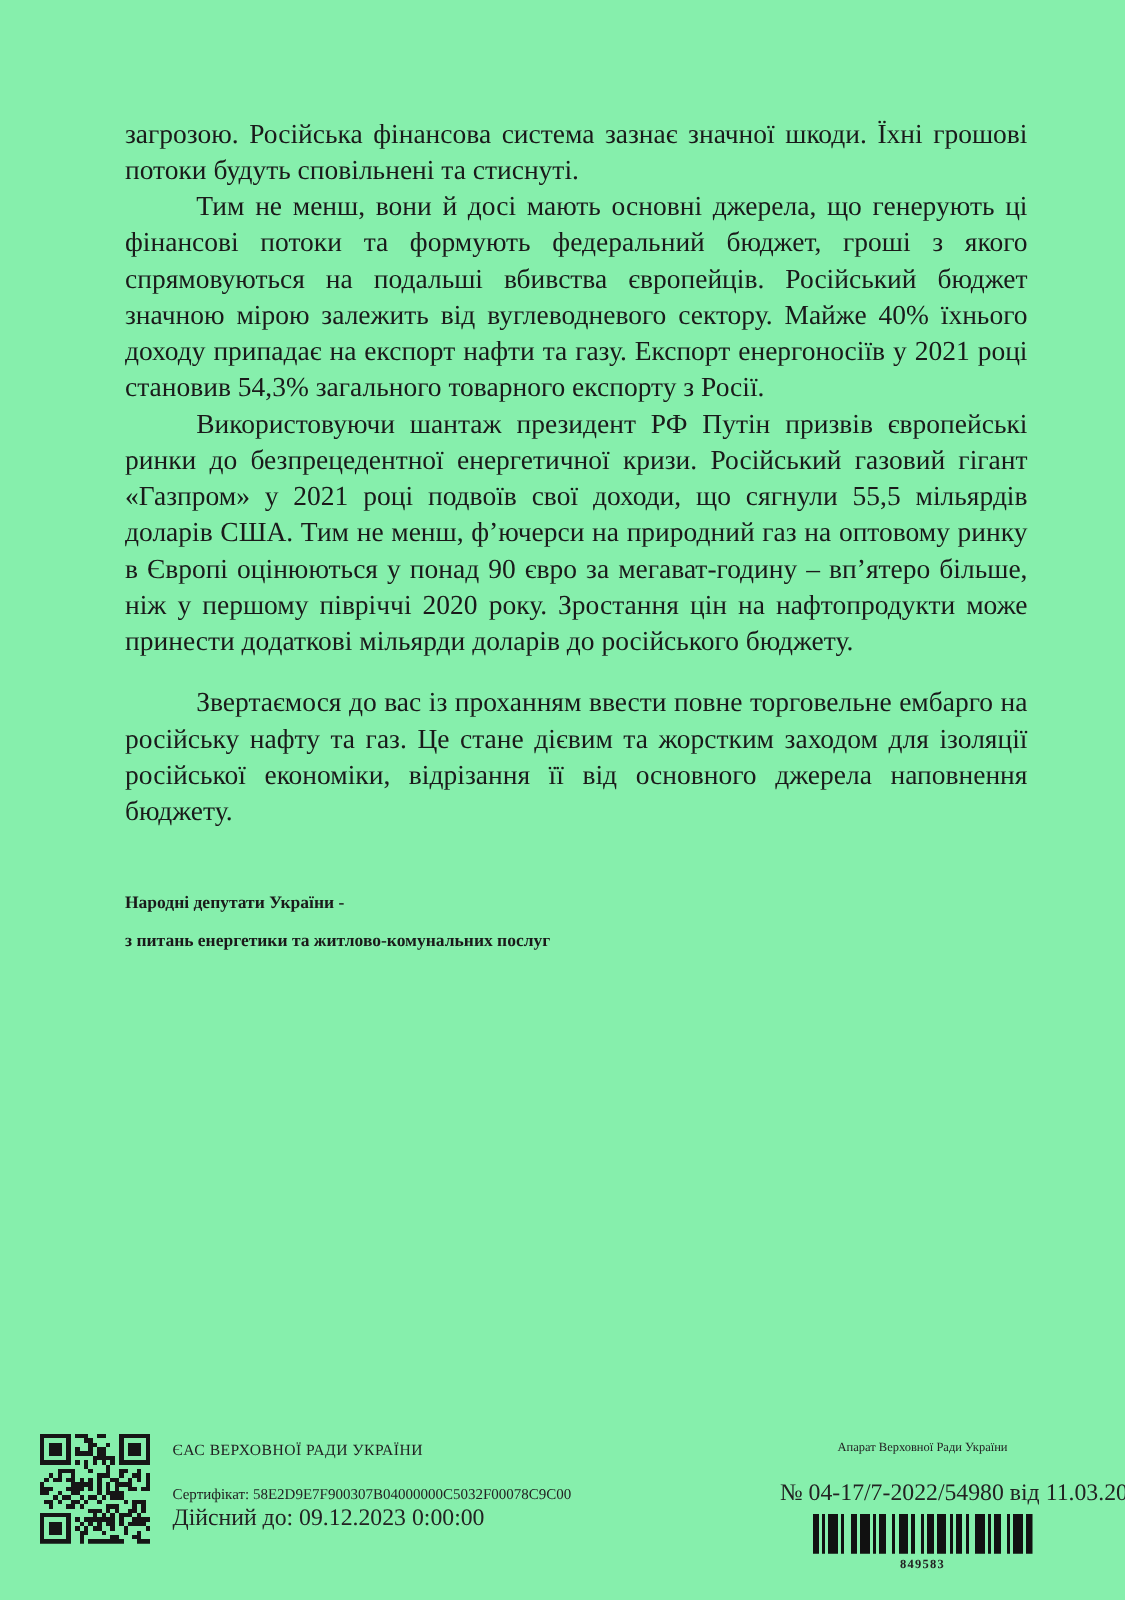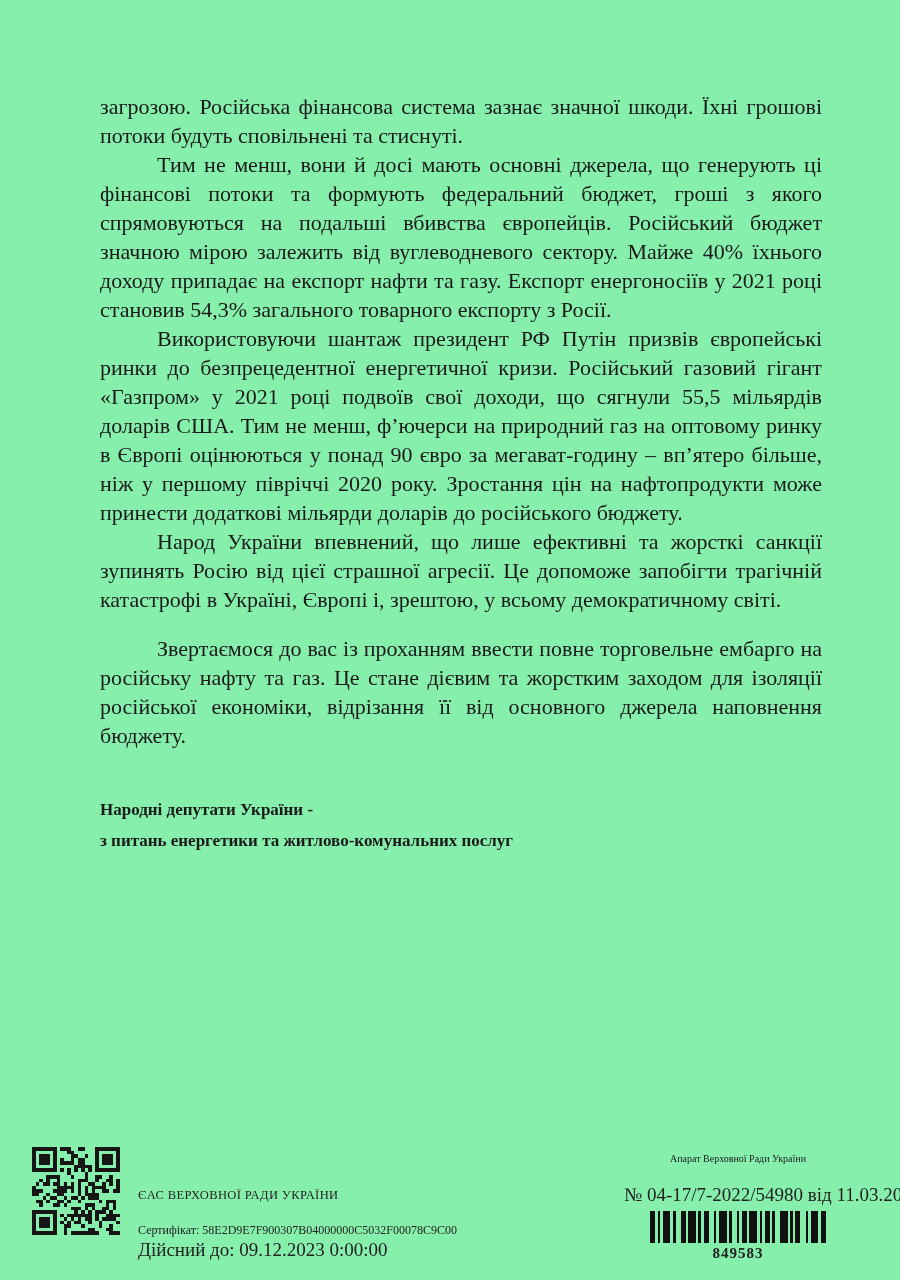--- a/index.html
+++ b/index.html
@@ -21,42 +21,41 @@
     font-size: 22px;
     line-height: 29px;
     text-align: justify;
   }
   .content p { margin: 0; }
   .content p.indent { text-indent: 57px; }
   .content p.gap-before { margin-top: 20px; }
   .signature {
     margin-top: 44px;
     font-weight: bold;
-    font-size: 17px;
+    font-size: 14px;
     line-height: 31px;
     text-align: left;
   }
   .footer-qr {
     position: absolute;
     left: 32px;
     top: 1147px;
     width: 88px;
     height: 88px;
   }
   .footer-left-text {
     position: absolute;
     left: 138px;
     top: 1153px;
     width: 360px;
   }
   .eac-line {
     font-size: 12.5px;
     letter-spacing: 0.4px;
     color: #222;
-    margin-top: 35px;
   }
   .signer-line {
     margin-top: 25px;
     font-size: 15.5px;
     color: #222;
   }
   .cert-line {
     margin-top: 20px;
     font-size: 12px;
     color: #222;
@@ -70,32 +69,31 @@
     position: absolute;
     left: 624px;
     top: 1153px;
     width: 228px;
     text-align: center;
     color: #222;
   }
   .fr-org { font-size: 10px; }
   .fr-num { font-size: 19px; margin-top: 20px; white-space: nowrap; }
   .fr-barcode { margin-top: 5px; height: 32px; }
-  .fr-barnum { font-size: 15px; font-weight: bold; margin-top: -2px; letter-spacing: 1px; }
+  .fr-barnum { font-size: 10px; font-weight: bold; margin-top: -2px; letter-spacing: 1px; }
 </style>
 </head>
 <body>
 
 <div class="page">
 
   <div class="content">
     <p>загрозою. Російська фінансова система зазнає значної шкоди. Їхні грошові потоки будуть сповільнені та стиснуті.</p>
     <p class="indent">Тим не менш, вони й досі мають основні джерела, що генерують ці фінансові потоки та формують федеральний бюджет, гроші з якого спрямовуються на подальші вбивства європейців. Російський бюджет значною мірою залежить від вуглеводневого сектору. Майже 40% їхнього доходу припадає на експорт нафти та газу. Експорт енергоносіїв у 2021 році становив 54,3% загального товарного експорту з Росії.</p>
     <p class="indent">Використовуючи шантаж президент РФ Путін призвів європейські ринки до безпрецедентної енергетичної кризи. Російський газовий гігант «Газпром» у 2021 році подвоїв свої доходи, що сягнули 55,5 мільярдів доларів США. Тим не менш, ф’ючерси на природний газ на оптовому ринку в Європі оцінюються у понад 90 євро за мегават-годину – вп’ятеро більше, ніж у першому півріччі 2020 року. Зростання цін на нафтопродукти може принести додаткові мільярди доларів до російського бюджету.</p>
-    <p class="indent">Народ України впевнений, що лише ефективні та жорсткі санкції зупинять Росію від цієї страшної агресії. Це допоможе запобігти трагічній катастрофі в Україні, Європі і, зрештою, у всьому демократичному світі.</p>
     <p class="indent gap-before">Звертаємося до вас із проханням ввести повне торговельне ембарго на російську нафту та газ. Це стане дієвим та жорстким заходом для ізоляції російської економіки, відрізання її від основного джерела наповнення бюджету.</p>
 
     <div class="signature">
       <div>Народні депутати України -</div>
       <div>з питань енергетики та житлово-комунальних послуг</div>
     </div>
   </div>
 
   <svg class="footer-qr" id="qr" viewBox="0 0 25 25" shape-rendering="crispEdges">
       <path d="M0 0h1v1h-1zM1 0h1v1h-1zM2 0h1v1h-1zM3 0h1v1h-1zM4 0h1v1h-1zM5 0h1v1h-1zM6 0h1v1h-1zM0 1h1v1h-1zM6 1h1v1h-1zM0 2h1v1h-1zM2 2h1v1h-1zM3 2h1v1h-1zM4 2h1v1h-1zM6 2h1v1h-1zM0 3h1v1h-1zM2 3h1v1h-1zM3 3h1v1h-1zM4 3h1v1h-1zM6 3h1v1h-1zM0 4h1v1h-1zM2 4h1v1h-1zM3 4h1v1h-1zM4 4h1v1h-1zM6 4h1v1h-1zM0 5h1v1h-1zM6 5h1v1h-1zM0 6h1v1h-1zM1 6h1v1h-1zM2 6h1v1h-1zM3 6h1v1h-1zM4 6h1v1h-1zM5 6h1v1h-1zM6 6h1v1h-1zM18 0h1v1h-1zM19 0h1v1h-1zM20 0h1v1h-1zM21 0h1v1h-1zM22 0h1v1h-1zM23 0h1v1h-1zM24 0h1v1h-1zM18 1h1v1h-1zM24 1h1v1h-1zM18 2h1v1h-1zM20 2h1v1h-1zM21 2h1v1h-1zM22 2h1v1h-1zM24 2h1v1h-1zM18 3h1v1h-1zM20 3h1v1h-1zM21 3h1v1h-1zM22 3h1v1h-1zM24 3h1v1h-1zM18 4h1v1h-1zM20 4h1v1h-1zM21 4h1v1h-1zM22 4h1v1h-1zM24 4h1v1h-1zM18 5h1v1h-1zM24 5h1v1h-1zM18 6h1v1h-1zM19 6h1v1h-1zM20 6h1v1h-1zM21 6h1v1h-1zM22 6h1v1h-1zM23 6h1v1h-1zM24 6h1v1h-1zM0 18h1v1h-1zM1 18h1v1h-1zM2 18h1v1h-1zM3 18h1v1h-1zM4 18h1v1h-1zM5 18h1v1h-1zM6 18h1v1h-1zM0 19h1v1h-1zM6 19h1v1h-1zM0 20h1v1h-1zM2 20h1v1h-1zM3 20h1v1h-1zM4 20h1v1h-1zM6 20h1v1h-1zM0 21h1v1h-1zM2 21h1v1h-1zM3 21h1v1h-1zM4 21h1v1h-1zM6 21h1v1h-1zM0 22h1v1h-1zM2 22h1v1h-1zM3 22h1v1h-1zM4 22h1v1h-1zM6 22h1v1h-1zM0 23h1v1h-1zM6 23h1v1h-1zM0 24h1v1h-1zM1 24h1v1h-1zM2 24h1v1h-1zM3 24h1v1h-1zM4 24h1v1h-1zM5 24h1v1h-1zM6 24h1v1h-1zM8 0h1v1h-1zM9 0h1v1h-1zM10 0h1v1h-1zM13 0h1v1h-1zM14 0h1v1h-1zM10 1h1v1h-1zM11 1h1v1h-1zM11 2h1v1h-1zM12 2h1v1h-1zM15 2h1v1h-1zM8 3h1v1h-1zM11 3h1v1h-1zM13 3h1v1h-1zM14 3h1v1h-1zM8 4h1v1h-1zM9 4h1v1h-1zM10 4h1v1h-1zM11 4h1v1h-1zM13 4h1v1h-1zM14 4h1v1h-1zM12 5h1v1h-1zM13 5h1v1h-1zM14 5h1v1h-1zM15 5h1v1h-1zM16 5h1v1h-1zM8 6h1v1h-1zM10 6h1v1h-1zM12 6h1v1h-1zM14 6h1v1h-1zM16 6h1v1h-1zM10 7h1v1h-1zM15 7h1v1h-1zM4 8h1v1h-1zM5 8h1v1h-1zM6 8h1v1h-1zM7 8h1v1h-1zM11 8h1v1h-1zM15 8h1v1h-1zM18 8h1v1h-1zM19 8h1v1h-1zM22 8h1v1h-1zM2 9h1v1h-1zM4 9h1v1h-1zM7 9h1v1h-1zM13 9h1v1h-1zM14 9h1v1h-1zM15 9h1v1h-1zM18 9h1v1h-1zM21 9h1v1h-1zM22 9h1v1h-1zM24 9h1v1h-1zM1 10h1v1h-1zM3 10h1v1h-1zM4 10h1v1h-1zM6 10h1v1h-1zM7 10h1v1h-1zM9 10h1v1h-1zM11 10h1v1h-1zM13 10h1v1h-1zM16 10h1v1h-1zM17 10h1v1h-1zM20 10h1v1h-1zM22 10h1v1h-1zM24 10h1v1h-1zM0 11h1v1h-1zM7 11h1v1h-1zM8 11h1v1h-1zM9 11h1v1h-1zM10 11h1v1h-1zM11 11h1v1h-1zM13 11h1v1h-1zM15 11h1v1h-1zM17 11h1v1h-1zM18 11h1v1h-1zM19 11h1v1h-1zM20 11h1v1h-1zM24 11h1v1h-1zM0 12h1v1h-1zM1 12h1v1h-1zM2 12h1v1h-1zM6 12h1v1h-1zM7 12h1v1h-1zM8 12h1v1h-1zM9 12h1v1h-1zM11 12h1v1h-1zM13 12h1v1h-1zM15 12h1v1h-1zM17 12h1v1h-1zM20 12h1v1h-1zM21 12h1v1h-1zM23 12h1v1h-1zM24 12h1v1h-1zM0 13h1v1h-1zM1 13h1v1h-1zM4 13h1v1h-1zM7 13h1v1h-1zM8 13h1v1h-1zM13 13h1v1h-1zM15 13h1v1h-1zM16 13h1v1h-1zM17 13h1v1h-1zM18 13h1v1h-1zM3 14h1v1h-1zM5 14h1v1h-1zM6 14h1v1h-1zM9 14h1v1h-1zM11 14h1v1h-1zM12 14h1v1h-1zM14 14h1v1h-1zM16 14h1v1h-1zM17 14h1v1h-1zM18 14h1v1h-1zM1 15h1v1h-1zM2 15h1v1h-1zM4 15h1v1h-1zM7 15h1v1h-1zM8 15h1v1h-1zM10 15h1v1h-1zM13 15h1v1h-1zM19 15h1v1h-1zM21 15h1v1h-1zM22 15h1v1h-1zM23 15h1v1h-1zM2 16h1v1h-1zM6 16h1v1h-1zM7 16h1v1h-1zM9 16h1v1h-1zM15 16h1v1h-1zM16 16h1v1h-1zM17 16h1v1h-1zM21 16h1v1h-1zM23 16h1v1h-1zM11 17h1v1h-1zM12 17h1v1h-1zM13 17h1v1h-1zM15 17h1v1h-1zM17 17h1v1h-1zM20 17h1v1h-1zM21 17h1v1h-1zM23 17h1v1h-1zM12 18h1v1h-1zM14 18h1v1h-1zM16 18h1v1h-1zM18 18h1v1h-1zM19 18h1v1h-1zM20 18h1v1h-1zM22 18h1v1h-1zM8 19h1v1h-1zM10 19h1v1h-1zM11 19h1v1h-1zM12 19h1v1h-1zM13 19h1v1h-1zM14 19h1v1h-1zM15 19h1v1h-1zM16 19h1v1h-1zM18 19h1v1h-1zM21 19h1v1h-1zM22 19h1v1h-1zM23 19h1v1h-1zM24 19h1v1h-1zM9 20h1v1h-1zM11 20h1v1h-1zM13 20h1v1h-1zM15 20h1v1h-1zM16 20h1v1h-1zM18 20h1v1h-1zM20 20h1v1h-1zM21 20h1v1h-1zM22 20h1v1h-1zM23 20h1v1h-1zM8 21h1v1h-1zM10 21h1v1h-1zM12 21h1v1h-1zM13 21h1v1h-1zM16 21h1v1h-1zM19 21h1v1h-1zM24 21h1v1h-1zM9 22h1v1h-1zM10 22h1v1h-1zM14 22h1v1h-1zM19 22h1v1h-1zM22 22h1v1h-1zM9 23h1v1h-1zM16 23h1v1h-1zM17 23h1v1h-1zM21 23h1v1h-1zM22 23h1v1h-1zM9 24h1v1h-1zM11 24h1v1h-1zM12 24h1v1h-1zM13 24h1v1h-1zM14 24h1v1h-1zM15 24h1v1h-1zM16 24h1v1h-1zM17 24h1v1h-1zM18 24h1v1h-1zM22 24h1v1h-1zM23 24h1v1h-1zM24 24h1v1h-1z" fill="#161616"></path>

